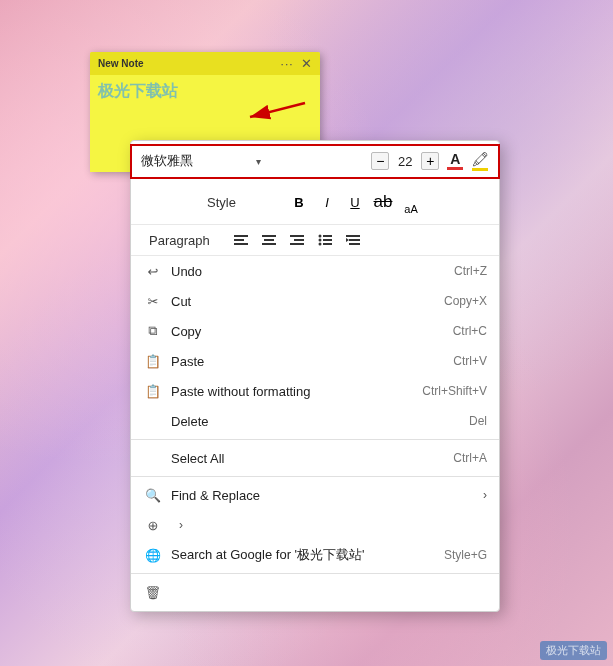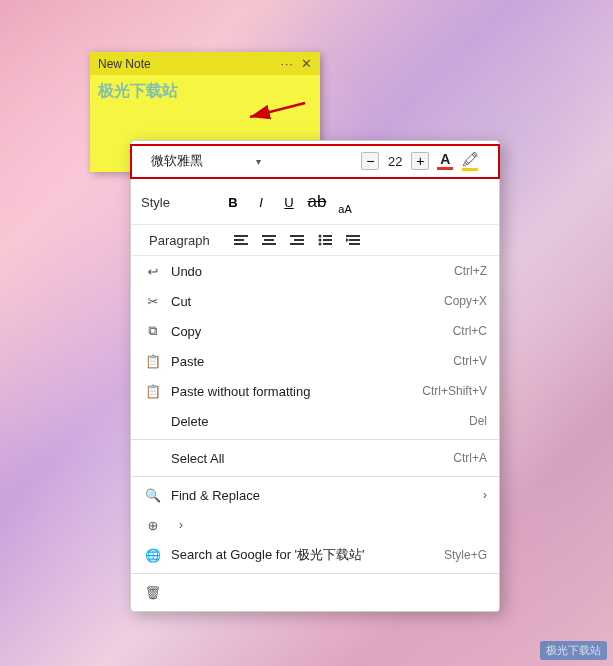--- a/index.html
+++ b/index.html
@@ -46,23 +46,23 @@
     .sticky-titlebar {
       display: flex;
       align-items: center;
       justify-content: space-between;
       padding: 4px 8px;
       background: #e8e020;
       border-radius: 2px 2px 0 0;
     }
 
     .sticky-title {
-      font-size: 12px;
+      font-size: 10px;
       color: #333;
-      font-weight: 400;
+      font-weight: 700;
     }
 
     .sticky-controls {
       display: flex;
       gap: 8px;
       align-items: center;
     }
 
     .sticky-controls span {
       font-size: 13px;
@@ -103,21 +103,21 @@
       box-shadow: 4px 4px 16px rgba(0,0,0,0.25);
       border-radius: 4px;
       padding: 4px 0;
       z-index: 100;
     }
 
     
     .font-toolbar {
       display: flex;
       align-items: center;
-      padding: 6px 20px;
+      padding: 6px 10px;
       border-bottom: 1px solid #e0e0e0;
       margin-bottom: 2px;
       gap: 4px;
       outline: 2px solid #cc0000;
       outline-offset: -1px;
     }
 
     .font-name {
       display: flex;
       align-items: center;
@@ -198,20 +198,21 @@
       background: #f0d000;
       margin-top: 1px;
     }
 
     
     .format-row {
       display: flex;
       align-items: center;
       padding: 4px 10px;
       border-bottom: 1px solid #e8e8e8;
+      justify-content: center;
     }
 
     .format-row-label {
       width: 80px;
       color: #333;
       font-size: 13px;
     }
 
     .format-buttons {
       display: flex;

